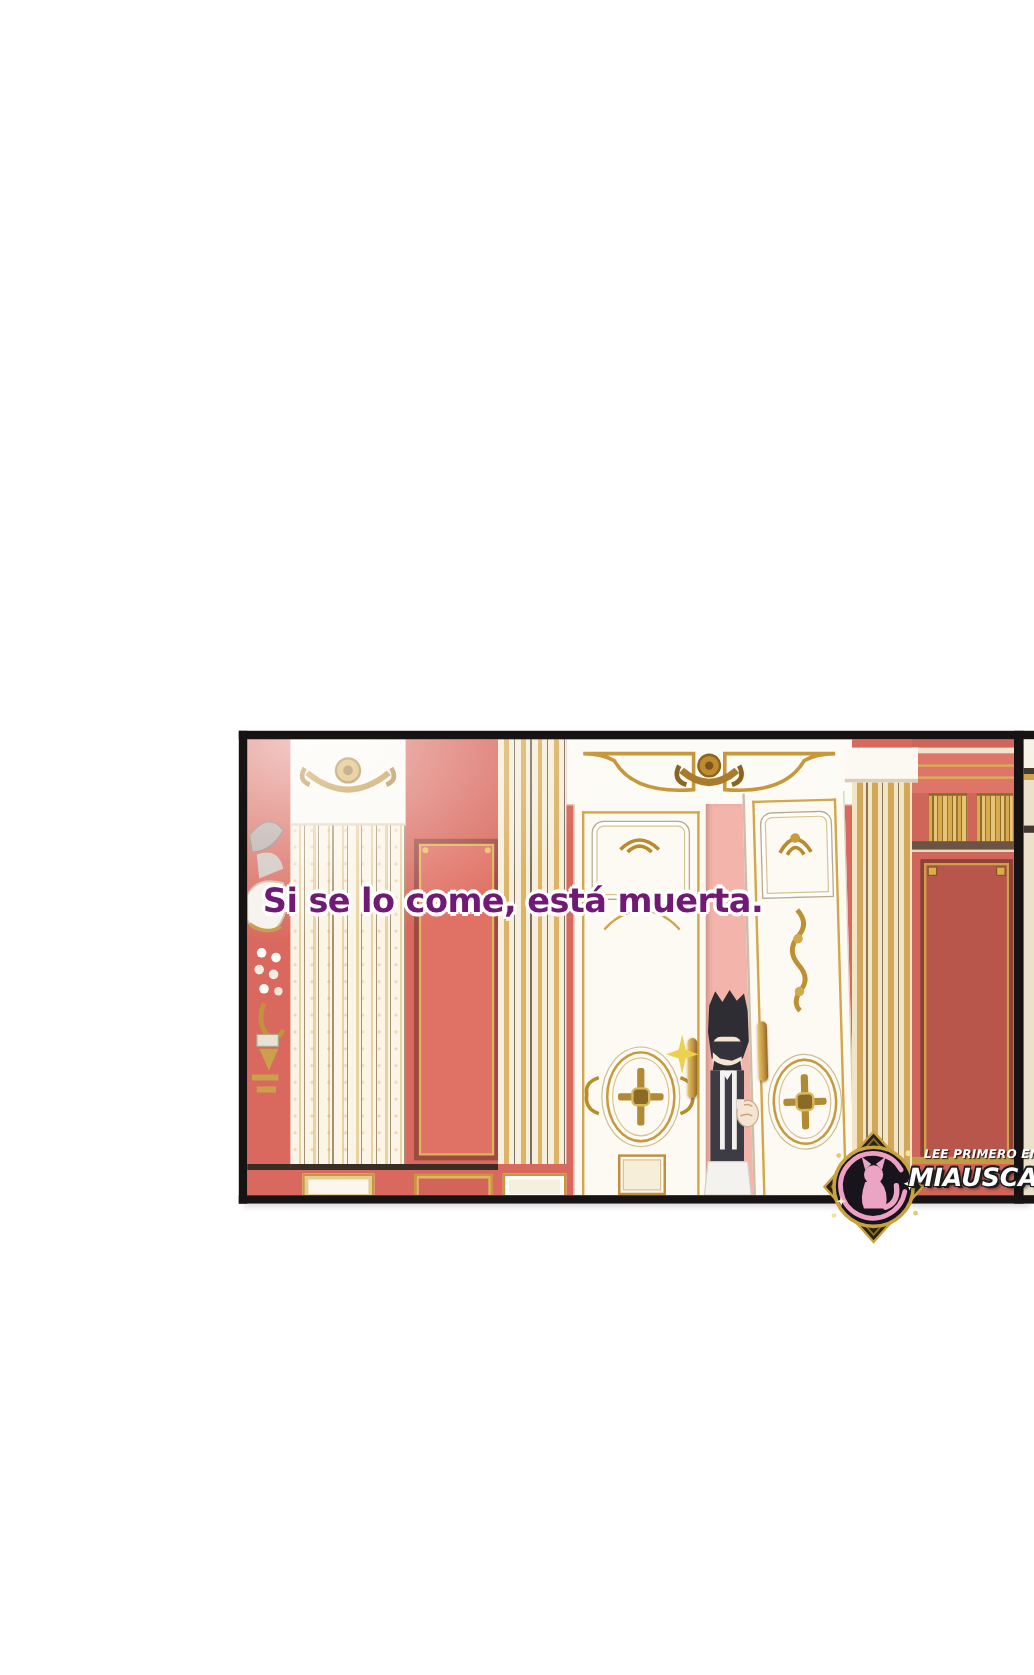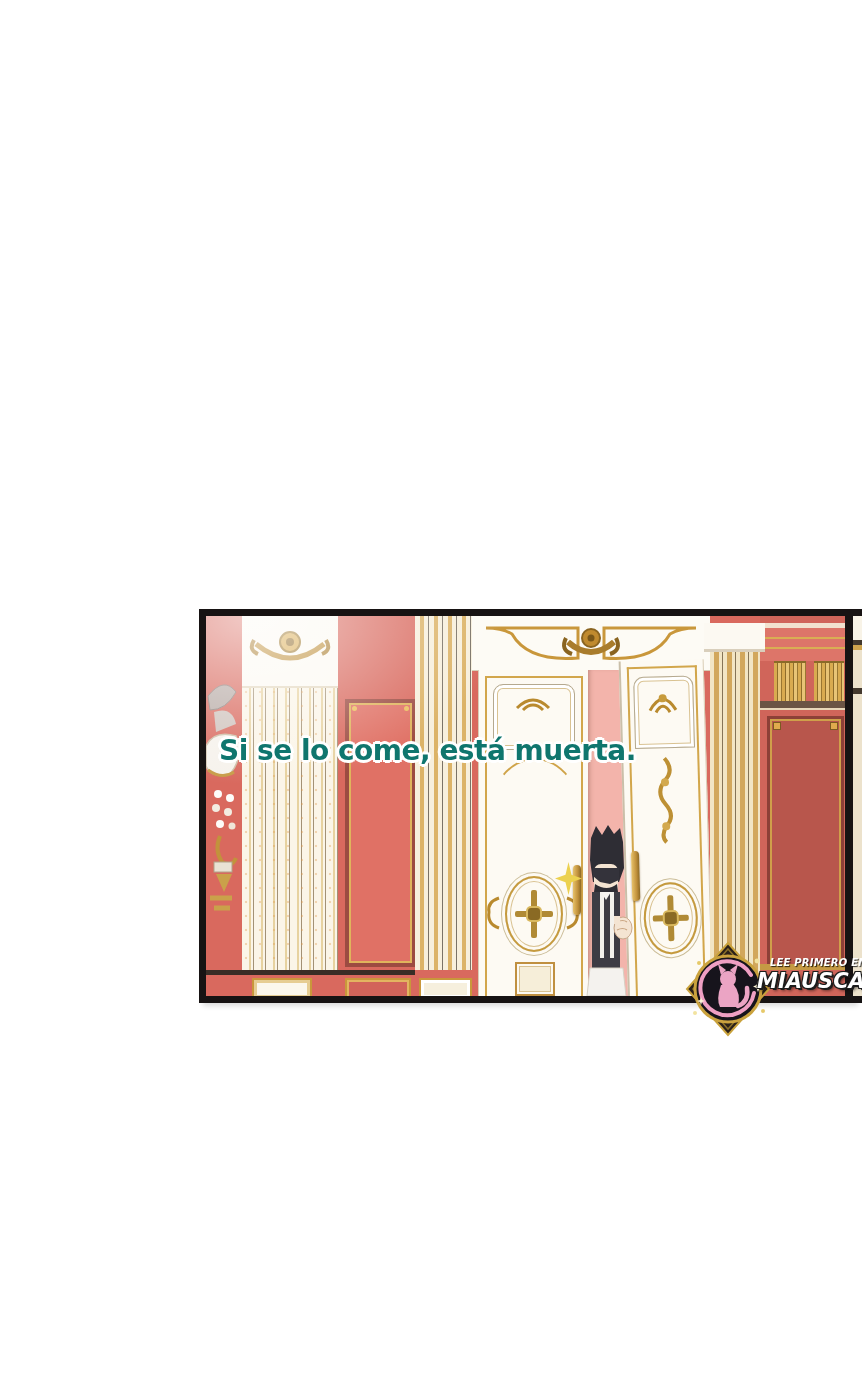--- a/index.html
+++ b/index.html
@@ -92,21 +92,21 @@
   #lowred{left:139px;width:62px;background:#d2645a;box-shadow:inset 0 0 0 2px #e3b561;}
   #lowcream2{left:213px;width:49px;background:#f6efdd;box-shadow:inset 0 0 0 3px #fff;}
 
   
   #sparkle{left:349px;top:246px;width:27px;height:33px;background:#ecd14f;z-index:24;
     clip-path:polygon(50% 0,61% 39%,100% 50%,61% 61%,50% 100%,39% 61%,0 50%,39% 39%);
     filter:drop-shadow(0 0 3px rgba(255,255,230,.95));}
 
   
   #caption{left:219px;top:734px;z-index:50;
-    font-size:28px;font-weight:bold;letter-spacing:-.5px;color:#0f766e;
+    font-size:28px;font-weight:bold;letter-spacing:-.5px;color:#701a75;
     text-shadow:-3px 0 0 #fff,3px 0 0 #fff,0 -3px 0 #fff,0 3px 0 #fff,
       -2px -2px 0 #fff,2px -2px 0 #fff,-2px 2px 0 #fff,2px 2px 0 #fff;}
 
   
   #wm-logo{left:685px;top:941px;z-index:60;}
   #wm-text{left:757px;top:957px;z-index:60;color:#fff;font-style:italic;width:140px;}
   #wm-lead{font-size:10px;font-weight:bold;letter-spacing:.2px;margin-left:13px;
     text-shadow:1px 1px 1px rgba(0,0,0,.8);}
   #wm-site{font-size:21px;font-weight:bold;letter-spacing:0;margin-top:1px;white-space:nowrap;
     text-shadow:-1px -1px 0 #1c1c1c,1px -1px 0 #1c1c1c,-1px 1px 0 #1c1c1c,2px 2px 0 #1c1c1c,3px 3px 3px rgba(0,0,0,.5);}

